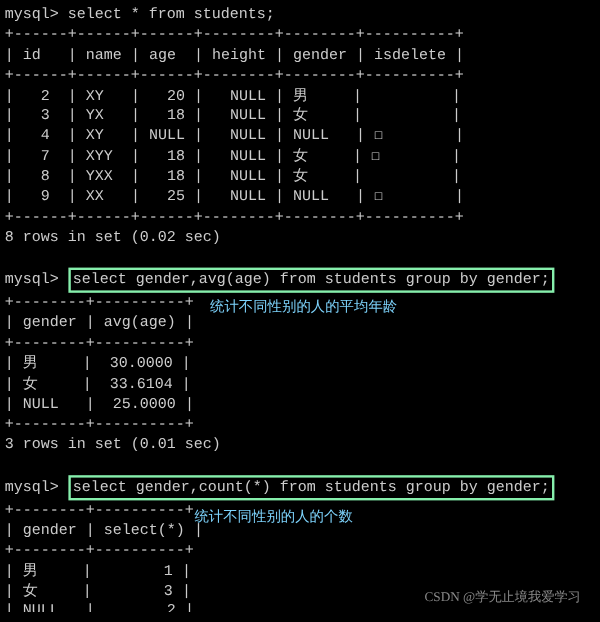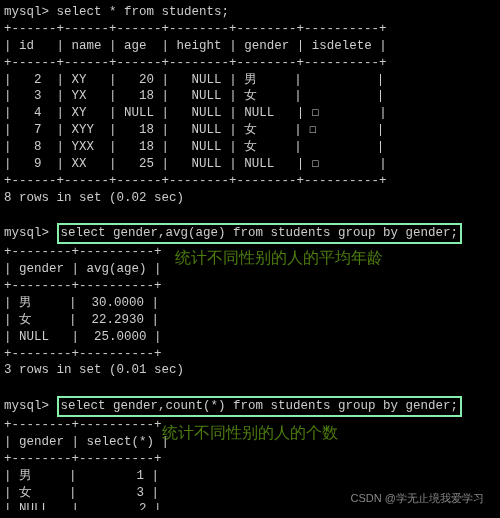--- a/index.html
+++ b/index.html
@@ -16,31 +16,31 @@
     position: relative;
     overflow: hidden;
   }
   .box-draw { white-space: pre; color: #ccc; }
   .red-box {
     border: 2px solid #86efac;
     padding: 0 2px;
     display: inline-block;
   }
   .annotation {
-    color: #4d7c0f;
+    color: #7dd3fc;
     position: absolute;
     font-family: sans-serif;
-    font-size: 16px;
+    font-size: 12px;
   }
   .watermark {
     position: absolute;
     right: 8px;
     bottom: 4px;
     color: #888;
-    font-family: Liberation Sans, sans-serif;
+    font-family: Liberation Serif, serif;
     font-size: 11px;
   }
 </style>
 </head>
 <body>
 
 <div>
   <span>mysql&gt;</span>
   <span>select * from students;</span>
 </div>
@@ -60,21 +60,21 @@
 
 <div>
   <span>mysql&gt;</span>
   <span class="red-box"><span>select gender,avg(age) from students group by gender;</span></span>
 </div>
 
 <div class="box-draw">+--------+----------+
 | <span>gender</span> | <span>avg(age)</span> |
 +--------+----------+
 | <span>男</span>     |  <span>30.0000</span> |
-| <span>女</span>     |  <span>22.2930</span> |
+| <span>女</span>     |  <span>33.6104</span> |
 | <span>NULL</span>   |  <span>25.0000</span> |
 +--------+----------+</div>
 <div>3 rows in set (0.01 sec)</div>
 <div>&nbsp;</div>
 
 <div>
   <span>mysql&gt;</span>
   <span class="red-box"><span>select gender,count(*) from students group by gender;</span></span>
 </div>
 

